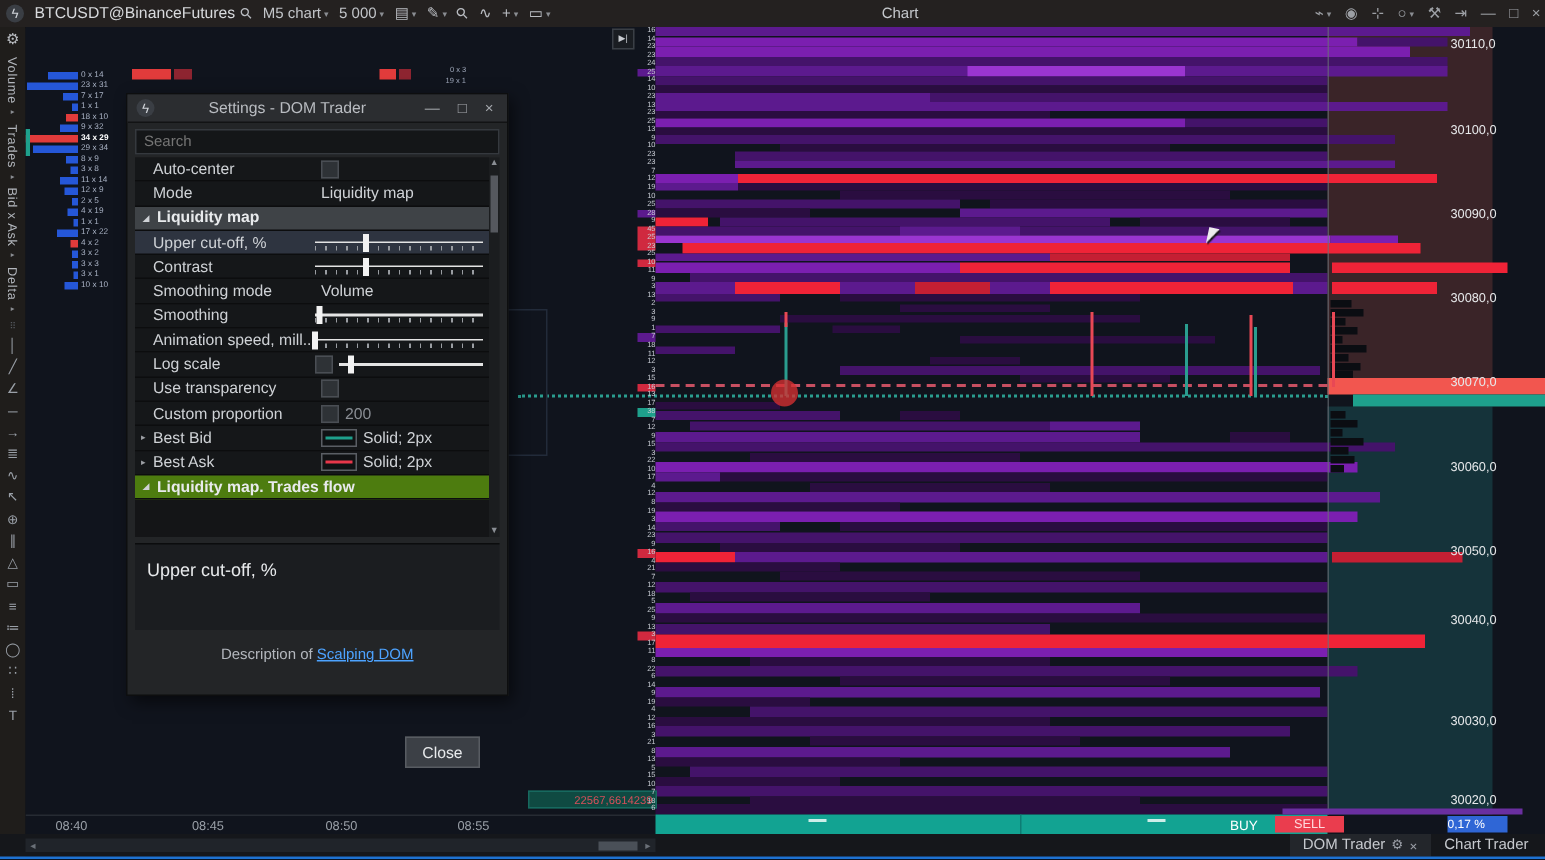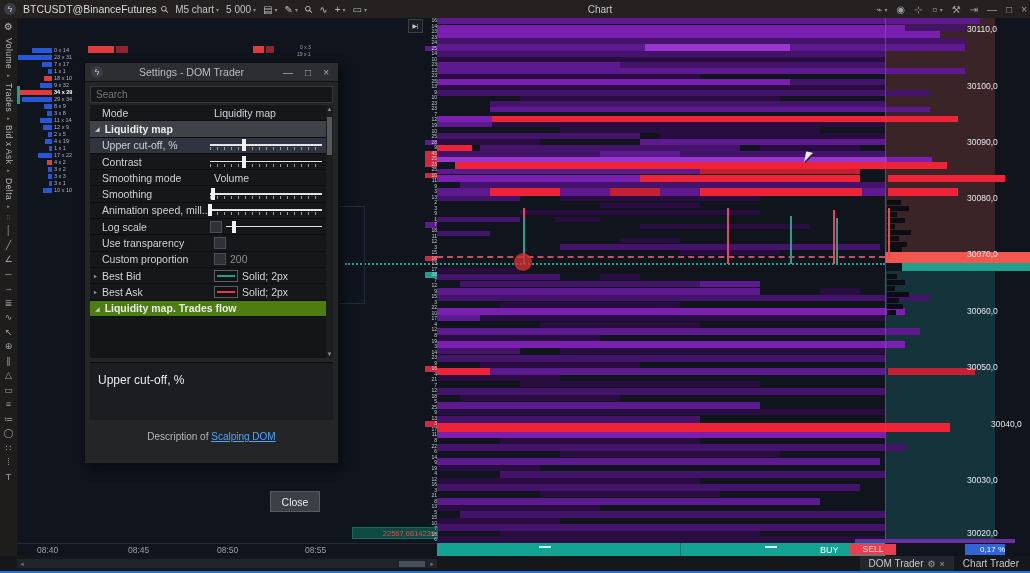--- a/index.html
+++ b/index.html
@@ -336,36 +336,36 @@
       <div style="left: 871px; top: 190px; width: 1.5px; height: 50px; background: rgb(232, 72, 85);"></div>
       <div style="left: 497px; top: 235px; width: 18px; height: 18px; border-radius: 50%; background: rgba(214, 48, 49, 0.78);"></div>
       <div style="left: 868px; top: 0px; width: 1px; height: 525px; background: rgb(106, 111, 118); opacity: 0.65;"></div>
       <div class="pricelabel" style="left: 950px; top: 6px;">30110,0</div>
       <div class="pricelabel" style="left: 950px; top: 63px;">30100,0</div>
       <div class="pricelabel" style="left: 950px; top: 119px;">30090,0</div>
       <div class="pricelabel" style="left: 950px; top: 175px;">30080,0</div>
       <div class="pricelabel" style="left: 950px; top: 231px;">30070,0</div>
       <div class="pricelabel" style="left: 950px; top: 288px;">30060,0</div>
       <div class="pricelabel" style="left: 950px; top: 344px;">30050,0</div>
-      <div class="pricelabel" style="left: 950px; top: 401px; margin-left: 24px;">30040,0</div>
+      <div class="pricelabel" style="left: 950px; top: 390px;">30040,0</div>
       <div class="pricelabel" style="left: 950px; top: 457px;">30030,0</div>
       <div class="pricelabel" style="left: 950px; top: 510px;">30020,0</div>
       <div style="left: 0px; top: 525px; width: 420px; height: 0px; border-top: 1px solid rgb(38, 43, 51);"></div>
       <div class="timelabel" style="left: 20px; top: 527px;">08:40</div>
       <div class="timelabel" style="left: 111px; top: 527px;">08:45</div>
       <div class="timelabel" style="left: 200px; top: 527px;">08:50</div>
       <div class="timelabel" style="left: 288px; top: 527px;">08:55</div>
       <div style="left: 420px; top: 525px; width: 448px; height: 13px; background: rgb(18, 163, 146);"></div>
       <div style="left: 663px; top: 525px; width: 1px; height: 13px; background: rgb(13, 125, 116);"></div>
       <div style="left: 522px; top: 528px; width: 12px; height: 2px; background: rgb(205, 238, 233);"></div>
       <div style="left: 748px; top: 528px; width: 12px; height: 2px; background: rgb(205, 238, 233);"></div>
       <div style="left: 838px; top: 521px; width: 160px; height: 3.5px; background: rgb(106, 47, 160);"></div>
       <div style="left: 803px; top: 527px; color: rgb(255, 255, 255); font-size: 9px;">BUY</div>
       <div style="left: 833px; top: 526px; width: 46px; height: 11px; background: rgb(234, 61, 78); color: rgb(255, 217, 221); font-size: 8.5px; text-align: center; line-height: 11px;">SELL</div>
-      <div style="left: 948px; top: 526px; width: 40px; height: 11px; background: rgb(47, 102, 214); color: rgb(255, 255, 255); font-size: 8px; text-align: right; line-height: 11px;">0,17 %</div>
+      <div style="left: 948px; top: 526px; width: 40px; height: 11px; background: rgb(47, 102, 214); color: rgb(255, 255, 255); font-size: 8px; text-align: left; line-height: 11px;">0,17 %</div>
       <div style="left: 335px; top: 509px; width: 86px; height: 12px; background: rgb(15, 74, 66); border: 1px solid rgb(23, 105, 95); color: rgb(212, 80, 90); font-size: 7.5px; text-align: right; line-height: 12px; padding-right: 2px; box-sizing: border-box;">22567,6614239</div>
       <div class="volnum" style="left: 408px; top: 0px; background: transparent;">16</div>
       <div class="volnum" style="left: 408px; top: 5.526px; background: transparent;">14</div>
       <div class="volnum" style="left: 408px; top: 11.052px; background: transparent;">23</div>
       <div class="volnum" style="left: 408px; top: 16.578px; background: transparent;">23</div>
       <div class="volnum" style="left: 408px; top: 22.104px; background: transparent;">24</div>
       <div class="volnum" style="left: 408px; top: 27.63px; background: rgb(92, 26, 142);">25</div>
       <div class="volnum" style="left: 408px; top: 33.156px; background: transparent;">14</div>
       <div class="volnum" style="left: 408px; top: 38.682px; background: transparent;">10</div>
       <div class="volnum" style="left: 408px; top: 44.208px; background: transparent;">23</div>
@@ -513,20 +513,26 @@
     <div id="dlg-title">
       <span class="logo">ϟ</span>
       <span class="t">Settings - DOM Trader</span>
       <span class="winbtn">—</span>
       <span class="winbtn">□</span>
       <span class="winbtn">×</span>
     </div>
     <input id="dlg-search" placeholder="Search" style="">
     <div id="dlg-rows">
         <div class="drow">
+          <div class="lab">Auto-center</div>
+          <div class="valc">
+            <div class="cb"></div>
+          </div>
+        </div>
+        <div class="drow">
           <div class="lab">Mode</div>
           <div class="valc">
             <div style="color: rgb(207, 210, 214);">Liquidity map</div>
           </div>
         </div>
         <div class="dhead">
           <div class="tri">◢</div>
           <div>Liquidity map</div>
         </div>
         <div class="drow sel">

